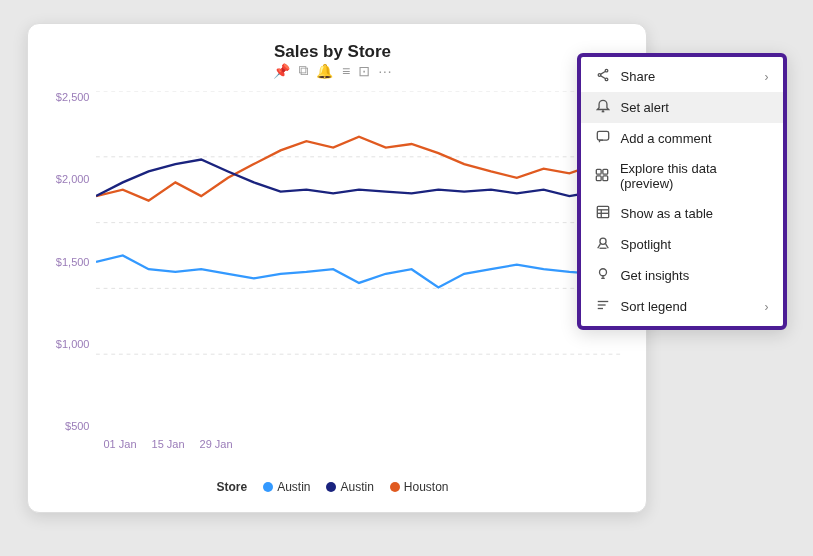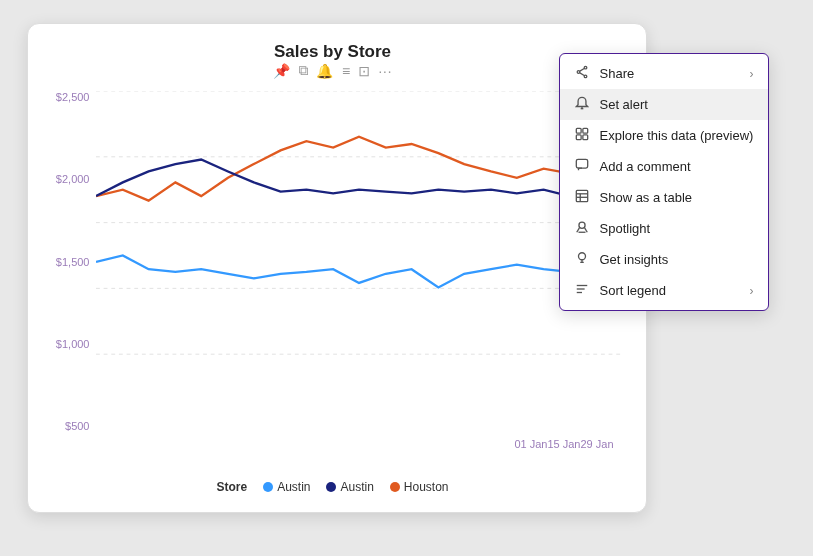--- a/index.html
+++ b/index.html
@@ -83,22 +83,23 @@
       right: 0;
       top: 0;
       bottom: 40px;
     }
     .x-axis {
       position: absolute;
       left: 52px;
       right: 0;
       bottom: 10px;
       display: flex;
-      justify-content: flex-end;
+      justify-content: flex-start;
       padding: 0 8px;
+      gap: 15px;
     }
     .x-label {
       font-size: 11px;
       color: #9a7cb8;
     }
     .legend {
       display: flex;
       justify-content: center;
       align-items: center;
       gap: 16px;
@@ -117,25 +118,25 @@
       border-radius: 50%;
     }
     .legend-store {
       font-weight: 700;
       color: #333;
     }
 
     
     .context-menu {
       position: absolute;
-      right: 18px;
+      right: 0;
       top: 30px;
       width: 210px;
       background: #fff;
-      border: 1px solid #4c1d95;
+      border: 4px solid #4c1d95;
       border-radius: 6px;
       box-shadow: 0 4px 18px rgba(0,0,0,0.15);
       padding: 4px 0;
       z-index: 10;
     }
     .menu-item {
       display: flex;
       align-items: center;
       justify-content: space-between;
       padding: 7px 14px;
@@ -332,42 +333,42 @@
           </svg>
         </span>
         <span>Set alert</span>
       </div>
     </div>
 
     <div class="menu-item">
       <div class="menu-item-left">
         <span class="menu-icon">
           <svg width="14" height="14" viewBox="0 0 16 16" fill="none" stroke="#555" stroke-width="1.5">
+            <rect x="1.5" y="1.5" width="13" height="10" rx="2"></rect>
+            <path d="M4 14 L4 11.5 L8 11.5"></path>
+          </svg>
+        </span>
+        <span>Add a comment</span>
+      </div>
+    </div>
+
+    <div class="menu-item">
+      <div class="menu-item-left">
+        <span class="menu-icon">
+          <svg width="14" height="14" viewBox="0 0 16 16" fill="none" stroke="#555" stroke-width="1.5">
             <rect x="1.5" y="1.5" width="5.5" height="5.5" rx="1"></rect>
             <rect x="9" y="1.5" width="5.5" height="5.5" rx="1"></rect>
             <rect x="1.5" y="9" width="5.5" height="5.5" rx="1"></rect>
             <rect x="9" y="9" width="5.5" height="5.5" rx="1"></rect>
           </svg>
         </span>
         <span>Explore this data (preview)</span>
       </div>
     </div>
 
-    <div class="menu-item">
-      <div class="menu-item-left">
-        <span class="menu-icon">
-          <svg width="14" height="14" viewBox="0 0 16 16" fill="none" stroke="#555" stroke-width="1.5">
-            <rect x="1.5" y="1.5" width="13" height="10" rx="2"></rect>
-            <path d="M4 14 L4 11.5 L8 11.5"></path>
-          </svg>
-        </span>
-        <span>Add a comment</span>
-      </div>
-    </div>
-
 
     <div class="menu-item">
       <div class="menu-item-left">
         <span class="menu-icon">
           <svg width="14" height="14" viewBox="0 0 16 16" fill="none" stroke="#555" stroke-width="1.5">
             <rect x="1.5" y="1.5" width="13" height="13" rx="1"></rect>
             <line x1="1.5" y1="5.5" x2="14.5" y2="5.5"></line>
             <line x1="1.5" y1="9.5" x2="14.5" y2="9.5"></line>
             <line x1="6" y1="5.5" x2="6" y2="14.5"></line>
           </svg>

